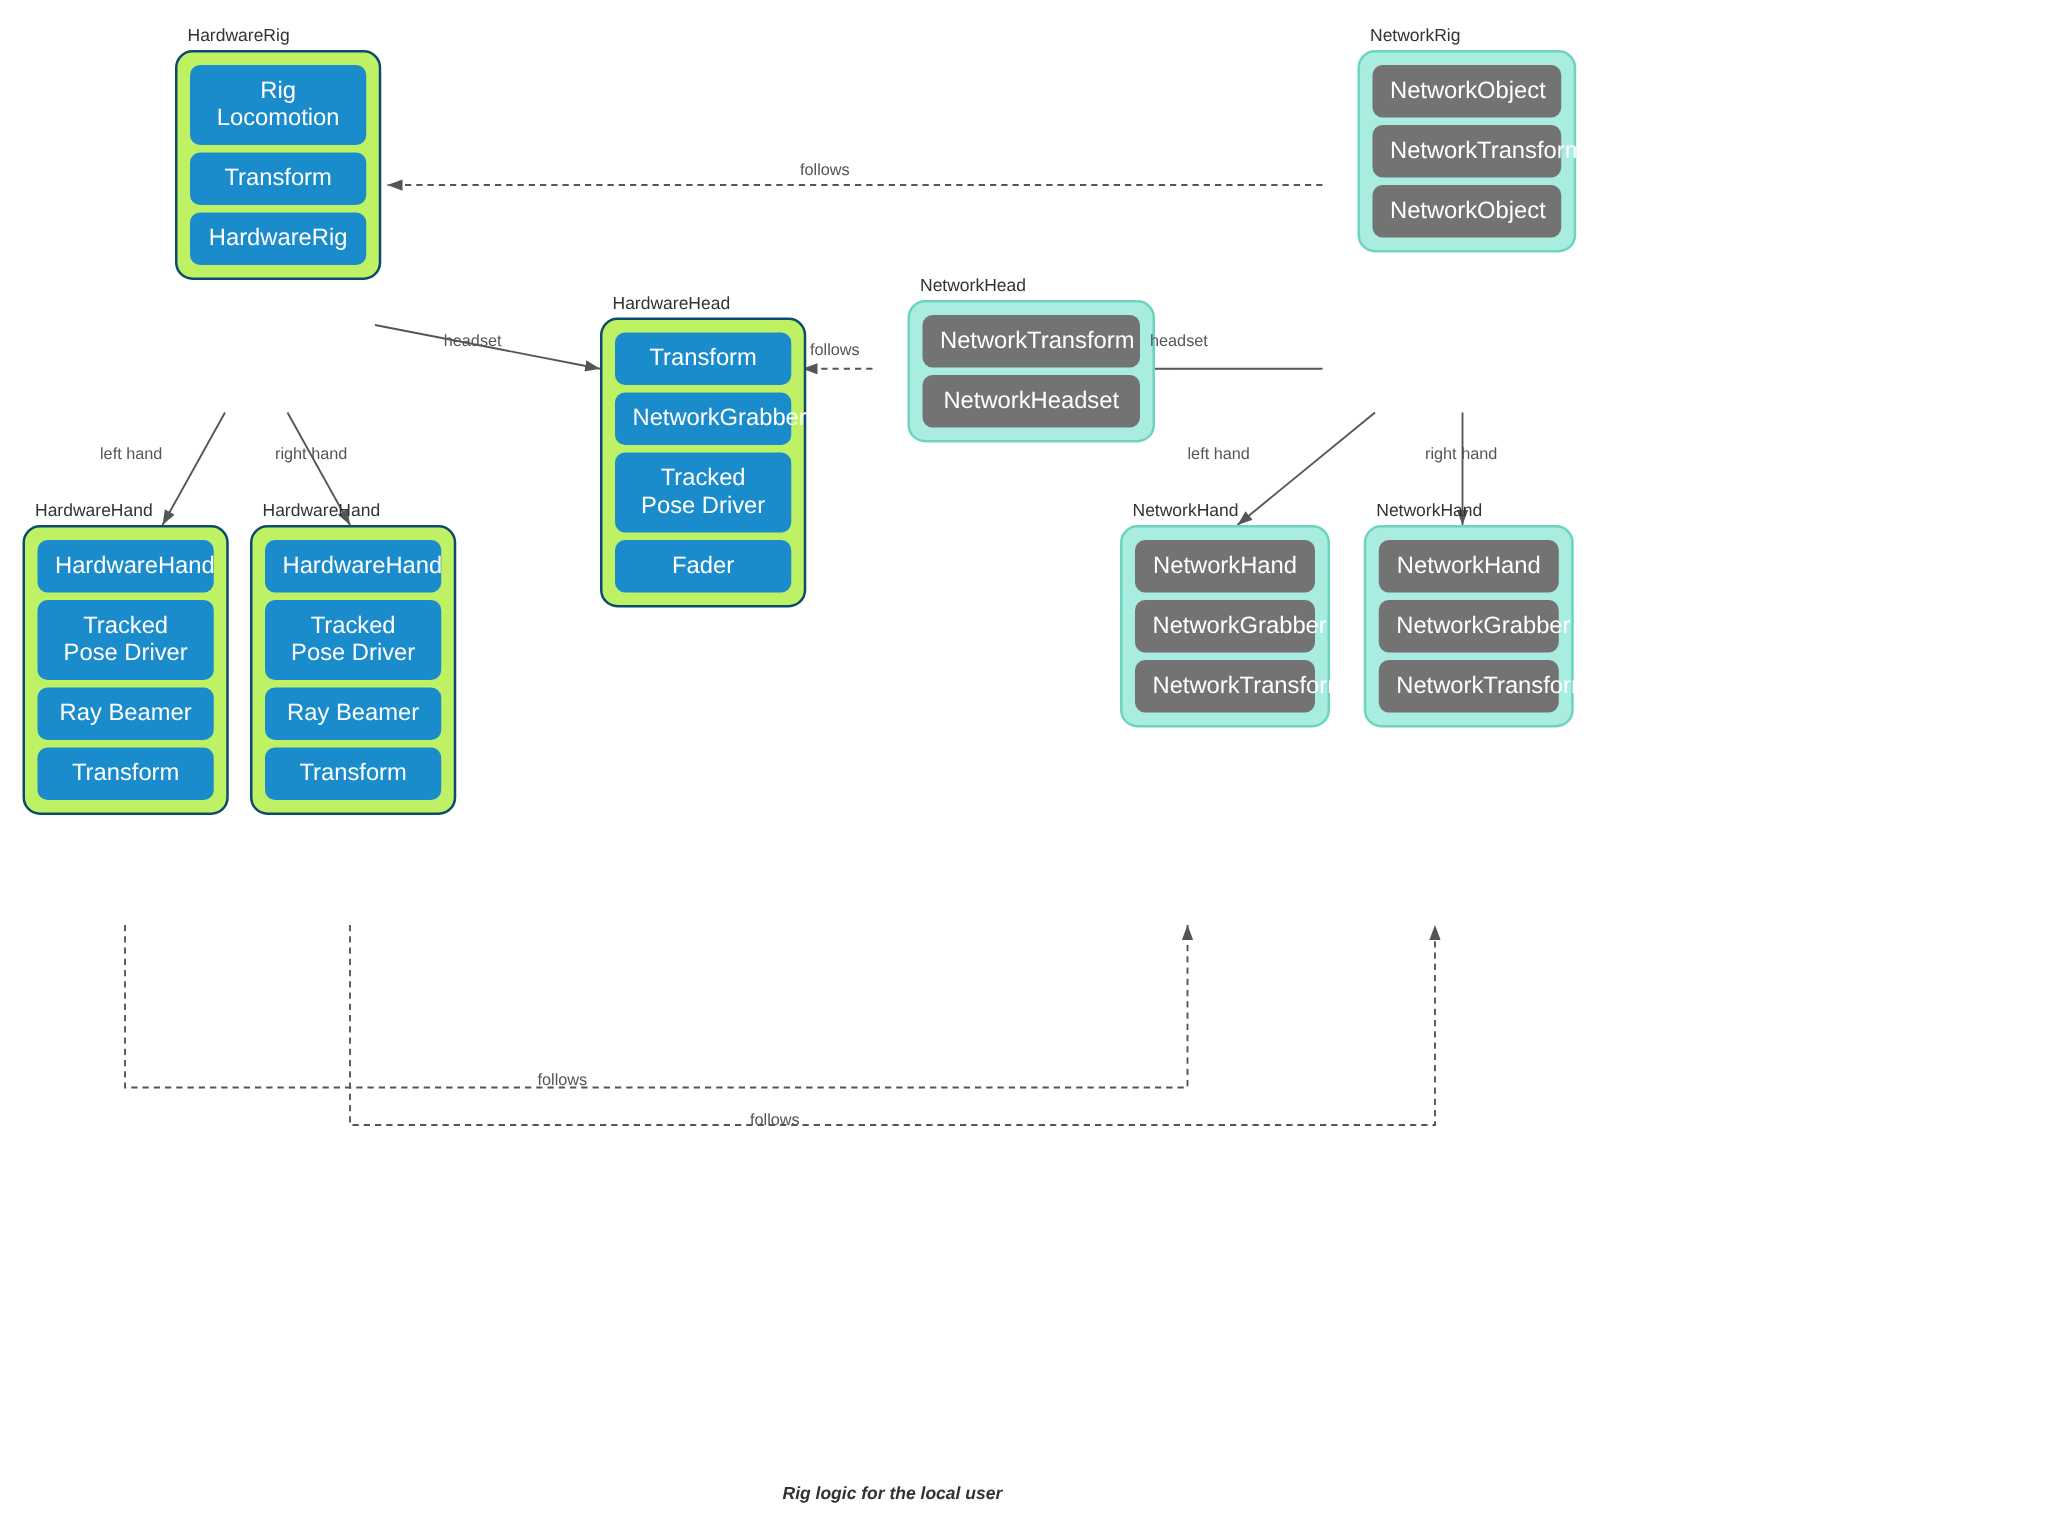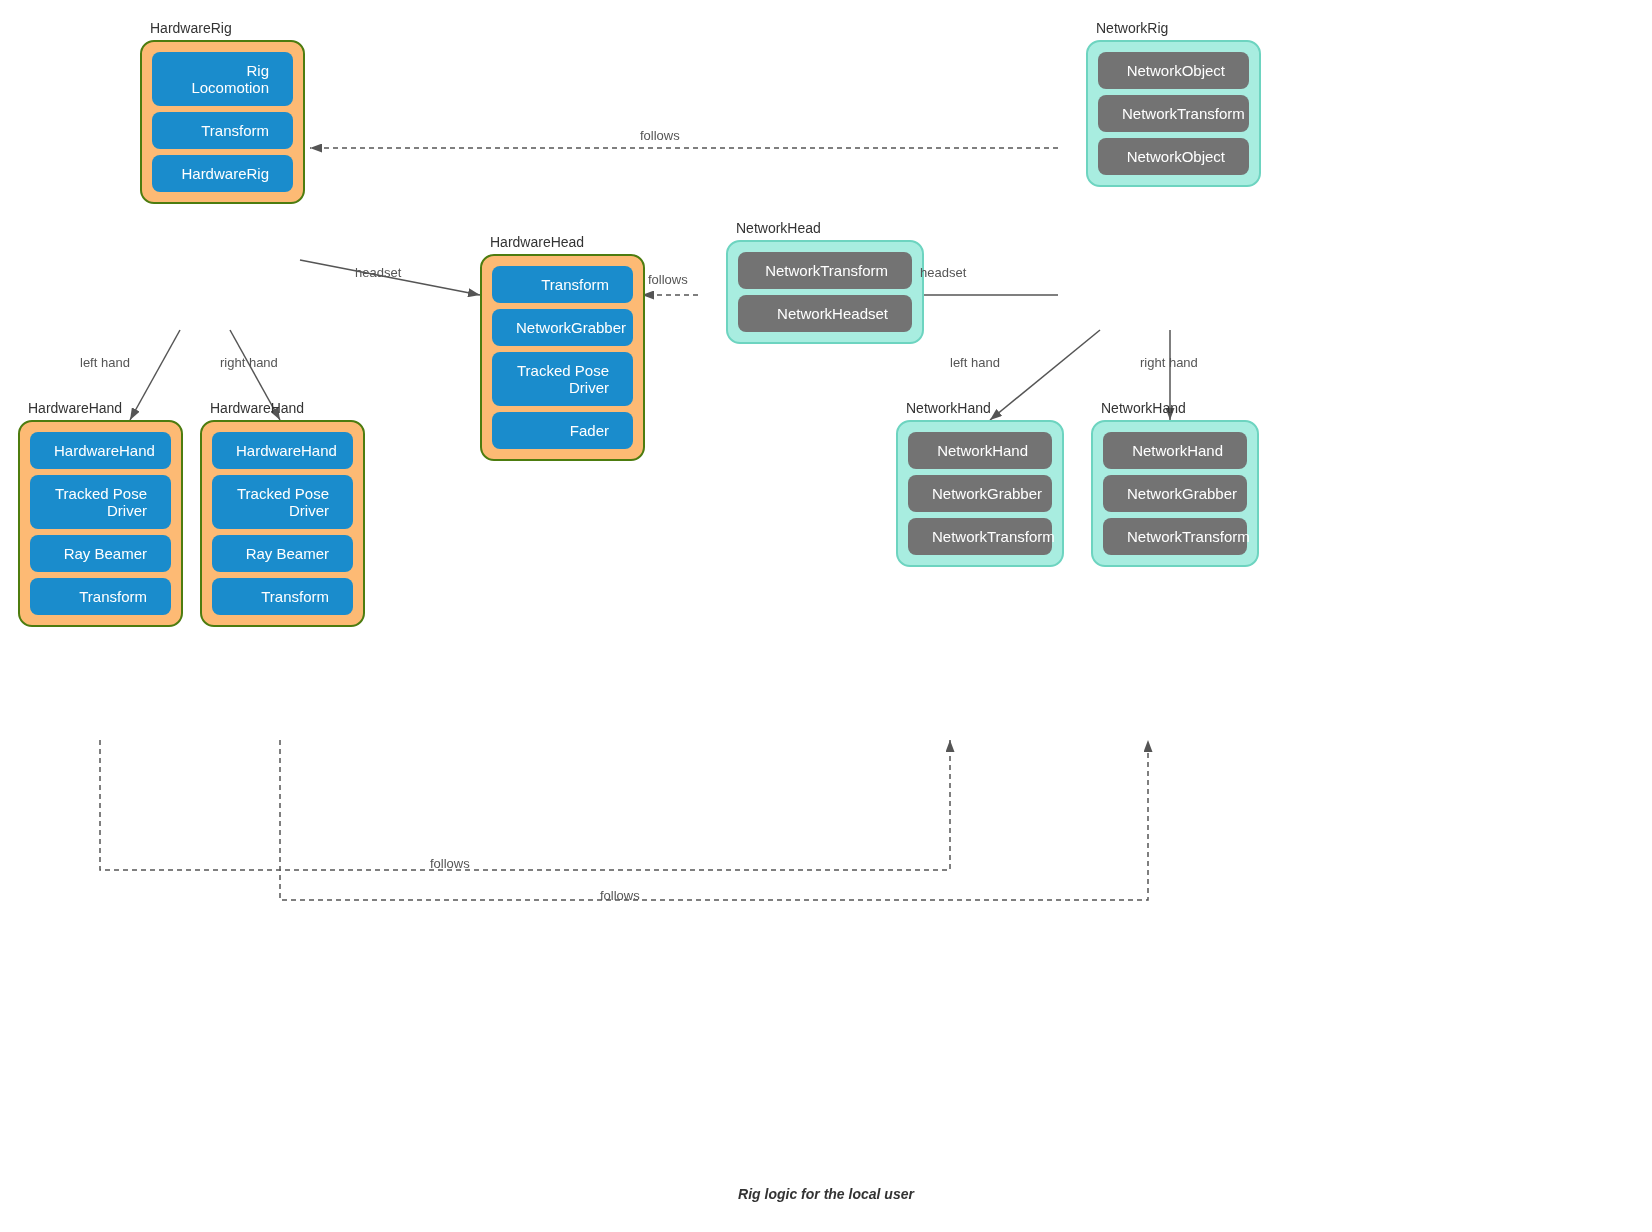--- a/index.html
+++ b/index.html
@@ -27,51 +27,51 @@
     .node-group-label {
       position: absolute;
       top: -22px;
       left: 8px;
       font-size: 14px;
       color: #333;
       font-weight: normal;
     }
     .node-block {
       border-radius: 8px;
-      padding: 10px 24px;
-      font-size: 15px;
+      padding: 10px 14px;
+      font-size: 19px;
       color: #fff;
       font-weight: 500;
-      text-align: right;
+      text-align: center;
       min-width: 120px;
     }
     
     .hw-group {
-      background: #fdba74;
-      border: 2px solid #4d7c0f;
+      background: #bef264;
+      border: 2px solid #0c4a6e;
     }
     .hw-block {
       background: #1a8ccc;
     }
     
     .net-group {
       background: #a8ede0;
       border: 2px solid #6dd4c0;
       margin-left: 28px;
     }
     .net-block {
       background: #737373;
     }
     .caption {
       position: absolute;
       font-size: 14px;
       font-style: italic;
       font-weight: bold;
       color: #333;
-      text-align: center;
+      text-align: left;
     }
     .edge-label {
       position: absolute;
       font-size: 13px;
       color: #555;
     }
     svg.arrows {
       position: absolute;
       top: 0;
       left: 0;

